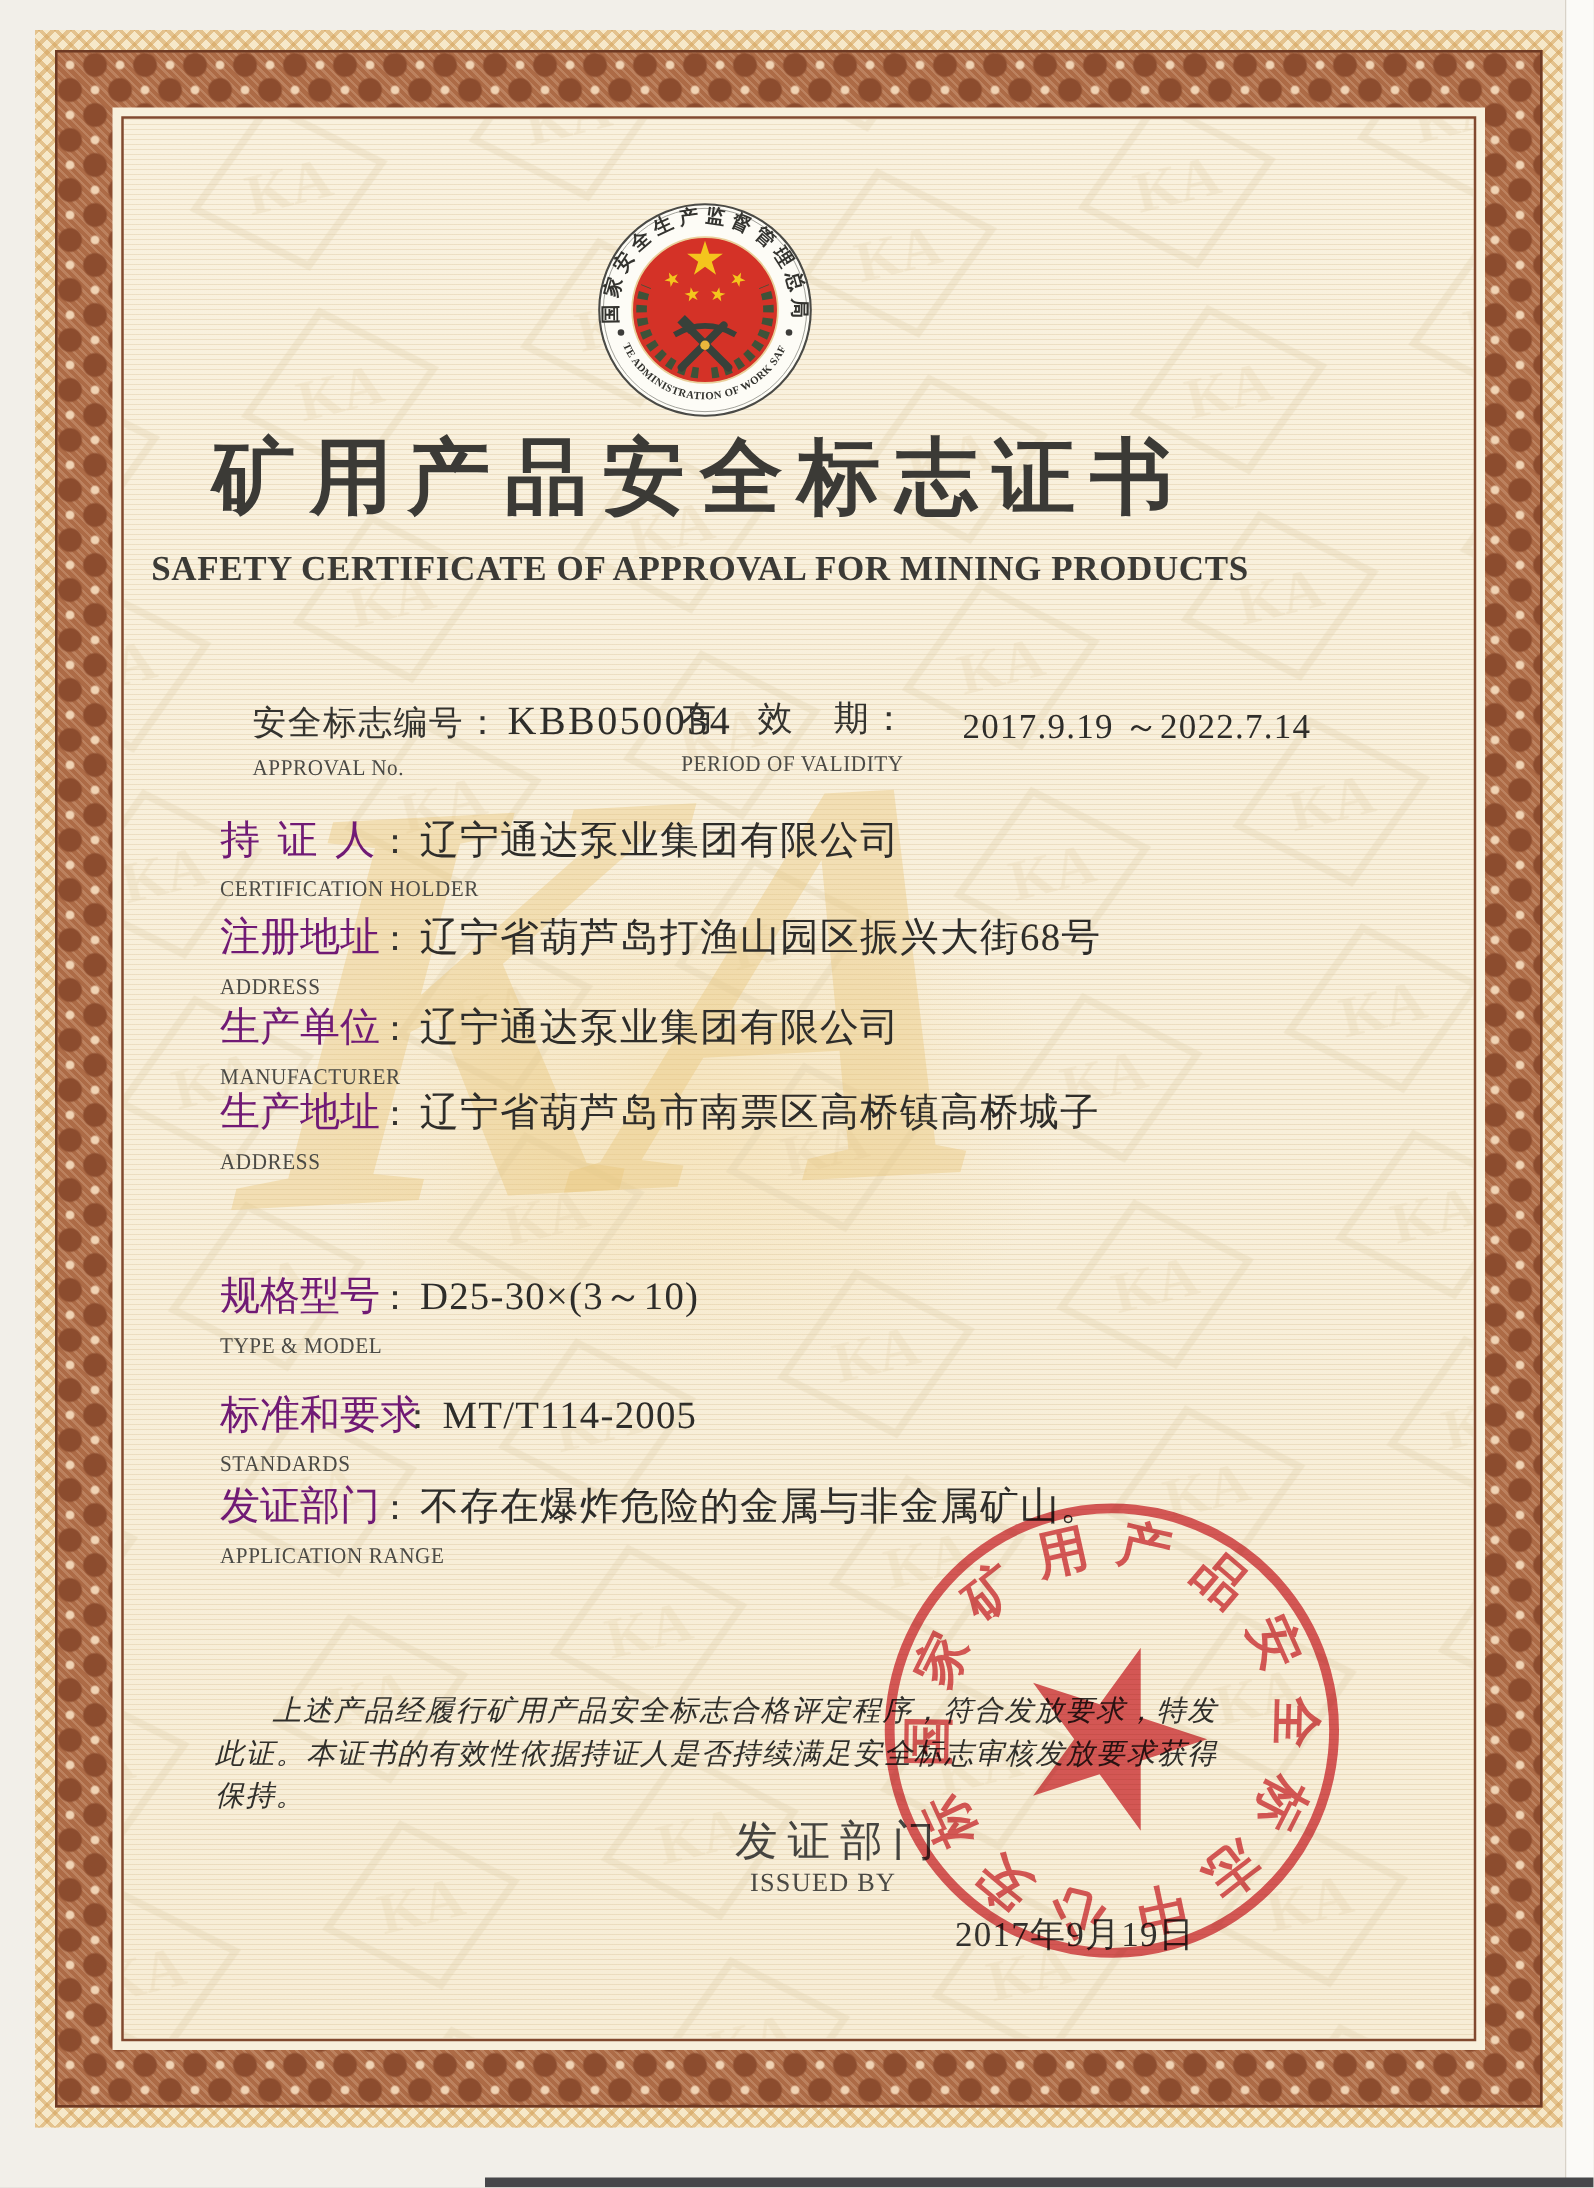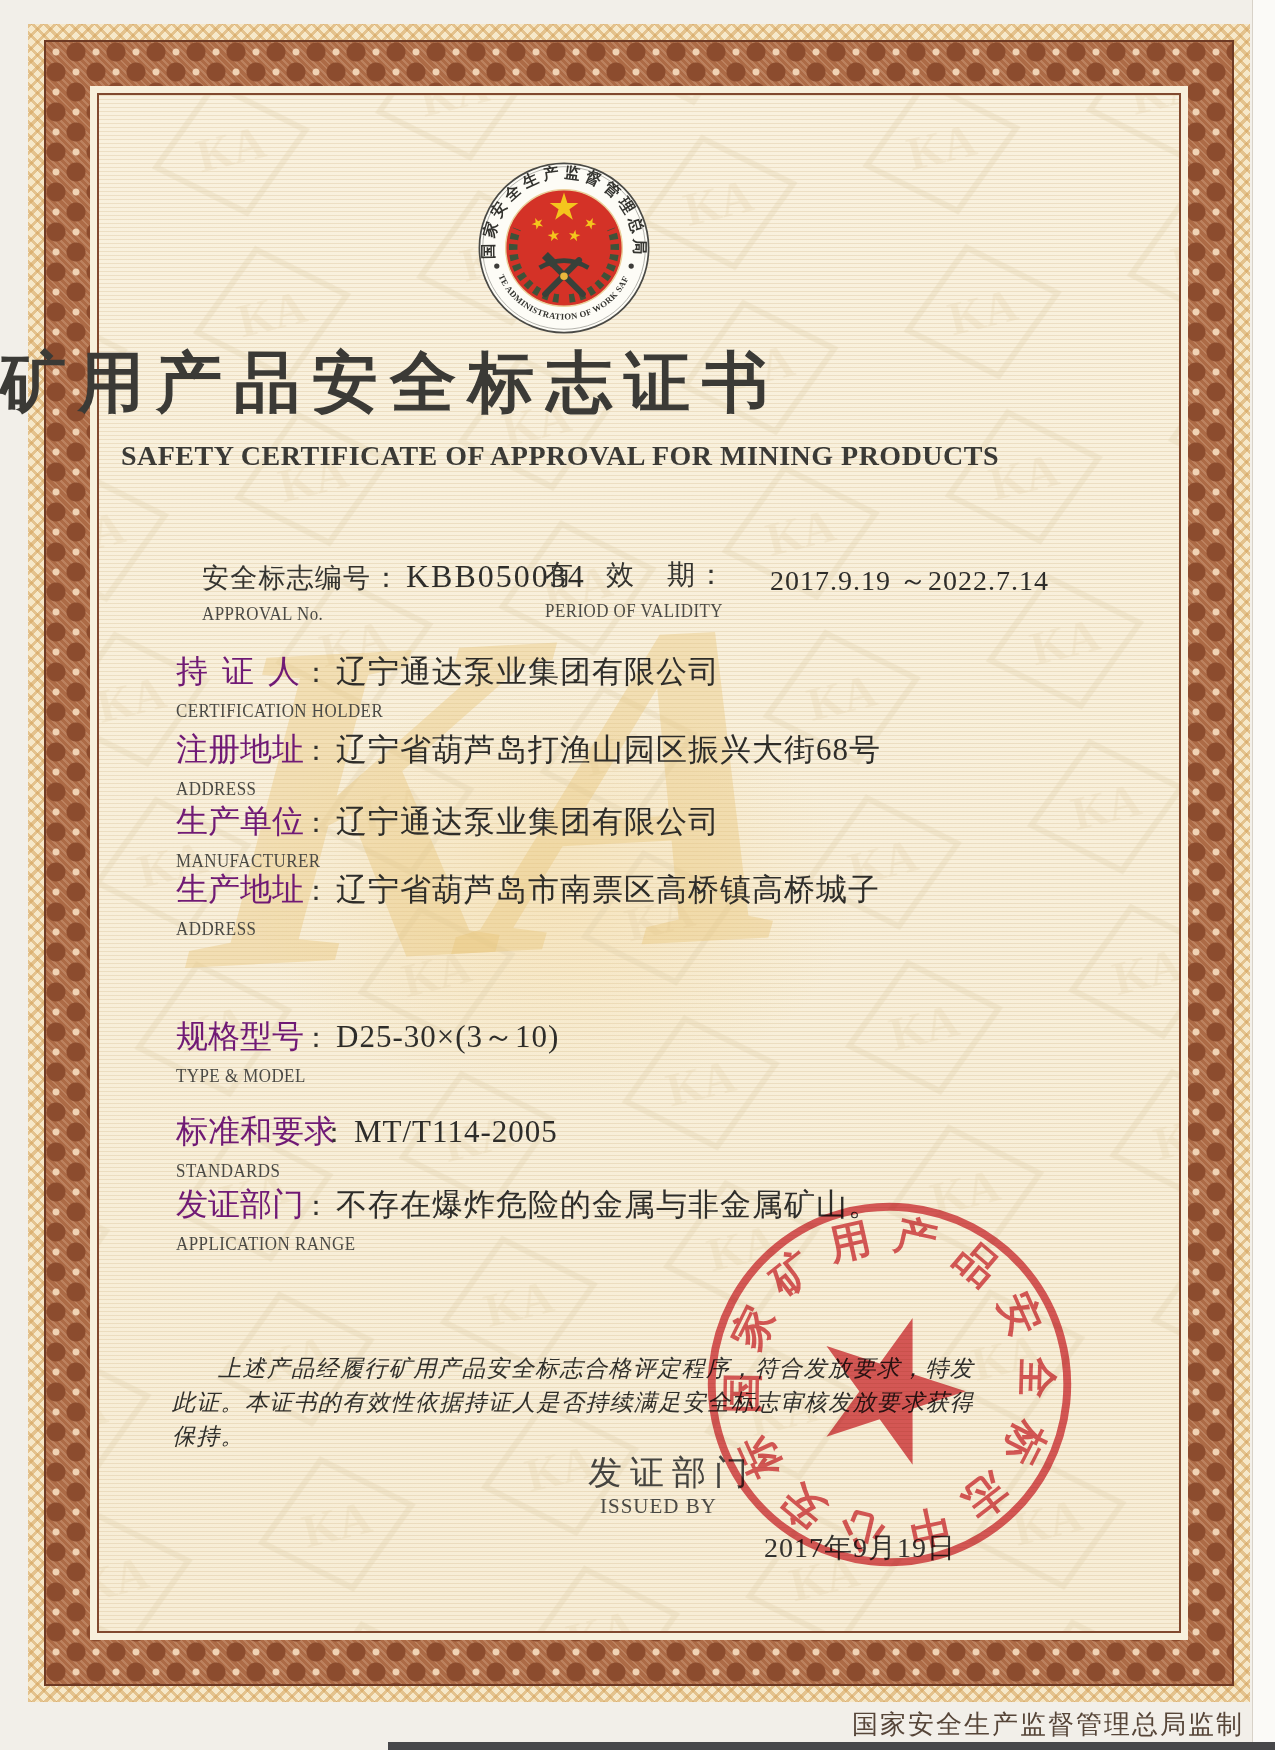--- a/index.html
+++ b/index.html
@@ -31,21 +31,21 @@
       radial-gradient(ellipse 430px 300px at 42% 52%, rgba(240,205,130,.33), rgba(240,205,130,0) 70%),
       repeating-linear-gradient(180deg, rgba(203,172,120,.26) 0 1px, transparent 1px 4px),
       linear-gradient(180deg,#f9f1de,#f7edd6);}
   .ka-big{position:absolute;left:105px;top:465px;font-size:470px;line-height:1;font-weight:bold;font-style:italic;
     letter-spacing:-28px;color:rgba(233,198,122,.40);transform:skewX(-8deg) rotate(-3deg);user-select:none;}
   .ka-pattern{position:absolute;left:0;top:0;width:100%;height:100%;opacity:.55;}
 
   
   .content{position:absolute;left:0;top:0;width:1275px;height:1750px;}
   .emblem{position:absolute;left:470px;top:154px;width:188px;height:188px;}
-  .title{position:absolute;left:0;top:345px;width:1120px;text-align:left;font-size:66px;line-height:1.15;
+  .title{position:absolute;left:0;top:345px;width:1120px;text-align:center;font-size:66px;line-height:1.15;
     font-weight:bold;letter-spacing:12px;color:#3b3a36;}
   .subtitle{position:absolute;left:0;top:440px;width:1120px;text-align:center;font-size:28px;font-weight:bold;
     letter-spacing:0.5px;color:#3b3a36;}
 
   .zh-just{display:inline-block;text-align:justify;text-align-last:justify;vertical-align:baseline;}
   .colon{font-size:28px;color:#34332f;margin:0 6px 0 2px;}
   .en-cap{font-size:18px;color:#4b4a45;margin-top:7px;transform:scaleX(.94);transform-origin:left;letter-spacing:.5px;}
 
   .approval-left{position:absolute;left:202px;top:558px;white-space:nowrap;}
   .zh6{width:168px;font-size:27px;color:#34332f;}
@@ -185,18 +185,17 @@
         <path id="stampRing" d="M153.1,328.7 A137,137 0 0 1 246.9,71.3 A137,137 0 0 1 153.1,328.7" fill="none"></path>
         <path id="star10b" d="M0,-1 L0.2245,-0.309 L0.951,-0.309 L0.363,0.118 L0.588,0.809 L0,0.382 L-0.588,0.809 L-0.363,0.118 L-0.951,-0.309 L-0.2245,-0.309 Z"></path>
       </defs>
       <circle cx="200" cy="200" r="180" fill="none" stroke="#d5464e" stroke-width="8"></circle>
       <use href="#star10b" transform="translate(200,207) scale(78) rotate(12)" fill="#d5464e"></use>
       <text font-size="42" font-weight="bold" fill="#d5464e" letter-spacing="19" font-family="Liberation Serif, DejaVu Serif, serif">
         <textPath href="#stampRing">安标国家矿用产品安全标志中心</textPath>
       </text>
     </svg>
 
-    <div class="bottom-note">国家安全生产监督管理总局监制</div>
   </div>
 
   <div class="scan-right"></div>
   <div class="scan-bottom"></div>
 </div>
 
 </body></html>

